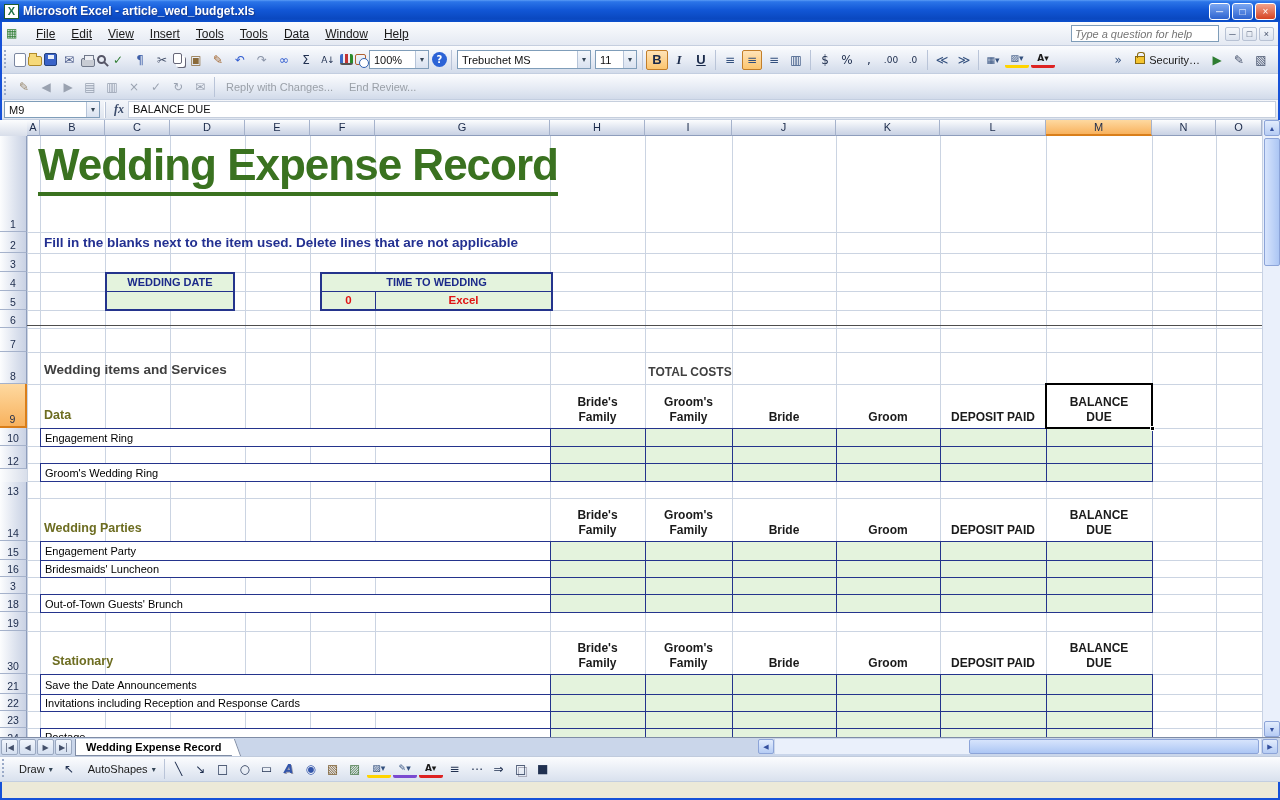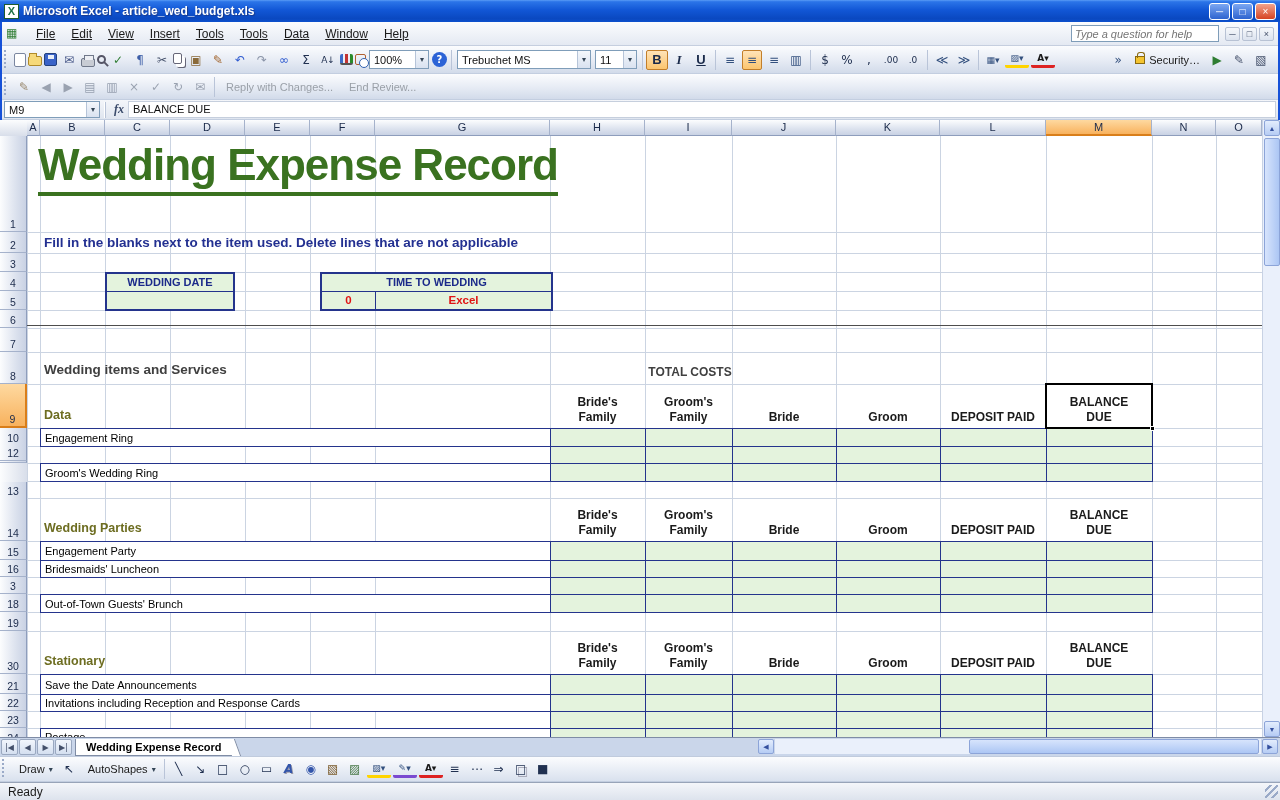--- a/index.html
+++ b/index.html
@@ -328,21 +328,21 @@
       <div class="rowhdr" style="top: 96px; height: 21px;">2</div>
       <div class="rowhdr" style="top: 117px; height: 19px;">3</div>
       <div class="rowhdr" style="top: 136px; height: 19px;">4</div>
       <div class="rowhdr" style="top: 155px; height: 19px;">5</div>
       <div class="rowhdr" style="top: 174px; height: 18px;">6</div>
       <div class="rowhdr" style="top: 192px; height: 24px;">7</div>
       <div class="rowhdr" style="top: 216px; height: 32px;">8</div>
       <div class="rowhdr sel" style="top: 248px; height: 44px;">9</div>
       <div class="rowhdr" style="top: 292px; height: 18px;">10</div>
       <div class="rowhdr" style="top: 310px; height: 17px;">11</div>
-      <div class="rowhdr" style="top: 307px; height: 18px;">12</div>
+      <div class="rowhdr" style="top: 315px; height: 18px;">12</div>
       <div class="rowhdr" style="top: 346px; height: 17px; text-align: right;">13</div>
       <div class="rowhdr" style="top: 362px; height: 43px;">14</div>
       <div class="rowhdr" style="top: 405px; height: 19px;">15</div>
       <div class="rowhdr" style="top: 424px; height: 17px;">16</div>
       <div class="rowhdr" style="top: 441px; height: 17px;">3</div>
       <div class="rowhdr" style="top: 458px; height: 18px;">18</div>
       <div class="rowhdr" style="top: 476px; height: 19px;">19</div>
       <div class="rowhdr" style="top: 495px; height: 43px;">30</div>
       <div class="rowhdr" style="top: 538px; height: 20px;">21</div>
       <div class="rowhdr" style="top: 558px; height: 17px;">22</div>
@@ -447,21 +447,21 @@
       <div class="hdr-cell" style="left: 836px; top: 362px; width: 104px; height: 43px;">
         <div>Groom</div>
       </div>
       <div class="hdr-cell" style="left: 940px; top: 362px; width: 106px; height: 43px;">
         <div>DEPOSIT PAID</div>
       </div>
       <div class="hdr-cell" style="left: 1046px; top: 362px; width: 106px; height: 43px;">
         <div>BALANCE</div>
         <div>DUE</div>
       </div>
-      <div class="sec-label" style="left: 44px; top: 518px;">Stationary</div>
+      <div class="sec-label" style="left: 52px; top: 518px;">Stationary</div>
       <div class="hdr-cell" style="left: 550px; top: 495px; width: 95px; height: 43px;">
         <div>Bride's</div>
         <div>Family</div>
       </div>
       <div class="hdr-cell" style="left: 645px; top: 495px; width: 87px; height: 43px;">
         <div>Groom's</div>
         <div>Family</div>
       </div>
       <div class="hdr-cell" style="left: 732px; top: 495px; width: 104px; height: 43px;">
         <div>Bride</div>
@@ -604,18 +604,14 @@
         <div class="ticon i-linecolor" style="font-size: 9px;">✎▾</div>
         <div class="ticon i-fontcolor" style="font-size: 9px;">A▾</div>
         <div class="ticon" style="color: rgb(32, 48, 80);">≡</div>
         <div class="ticon" style="color: rgb(32, 48, 80);">⋯</div>
         <div class="ticon" style="color: rgb(32, 48, 80);">⇒</div>
         <div class="ticon i-shadow" style="color: rgb(32, 48, 80);">□</div>
         <div class="ticon" style="color: rgb(32, 48, 80);">■</div>
       </div>
   </div>
 
-  <div class="statusbar">
-    <span>Ready</span>
-    <div class="sgrip"></div>
-  </div>
 
 </div>
 
 </body></html>

